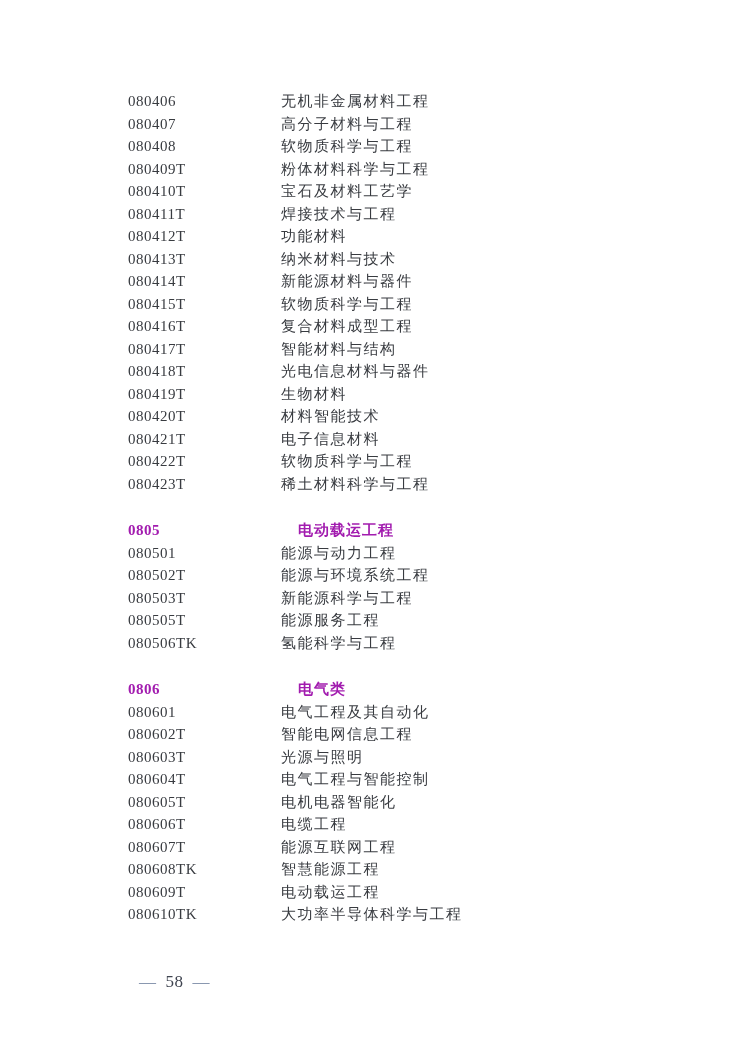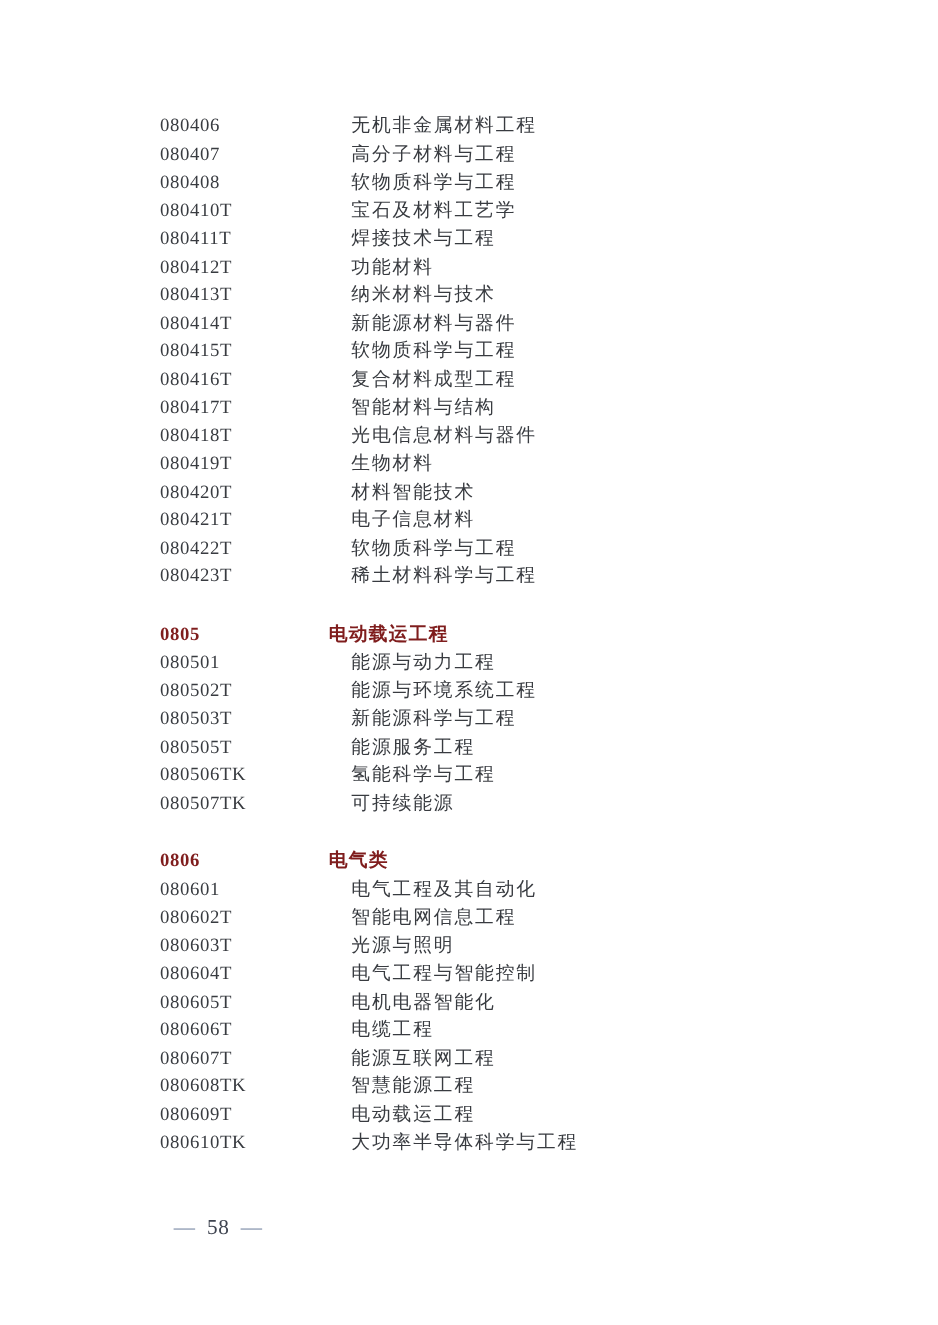--- a/index.html
+++ b/index.html
@@ -43,21 +43,22 @@
     letter-spacing: 0.5px;
   }
   .name {
     letter-spacing: 1.5px;
   }
   .row.entry .name {
     padding-left: 18px;
   }
   .row.header {
     font-weight: bold;
-    color: #7f1d1d;
+    color: #a21caf;
+    gap: 35px;
   }
   .row.header .name {
     letter-spacing: 1px;
   }
   .footer {
     position: absolute;
     left: 139px;
     top: 972px;
     font-size: 17px;
     line-height: 20px;
@@ -84,20 +85,24 @@
         </div>
         <div class="row entry">
           <span class="code">080407</span>
           <span class="name">高分子材料与工程</span>
         </div>
         <div class="row entry">
           <span class="code">080408</span>
           <span class="name">软物质科学与工程</span>
         </div>
         <div class="row entry">
+          <span class="code">080409T</span>
+          <span class="name">粉体材料科学与工程</span>
+        </div>
+        <div class="row entry">
           <span class="code">080410T</span>
           <span class="name">宝石及材料工艺学</span>
         </div>
         <div class="row entry">
           <span class="code">080411T</span>
           <span class="name">焊接技术与工程</span>
         </div>
         <div class="row entry">
           <span class="code">080412T</span>
           <span class="name">功能材料</span>
@@ -164,24 +169,20 @@
           <span class="code">080503T</span>
           <span class="name">新能源科学与工程</span>
         </div>
         <div class="row entry">
           <span class="code">080505T</span>
           <span class="name">能源服务工程</span>
         </div>
         <div class="row entry">
           <span class="code">080506TK</span>
           <span class="name">氢能科学与工程</span>
-        </div>
-        <div class="row entry">
-          <span class="code">080507TK</span>
-          <span class="name">可持续能源</span>
         </div>
       </div>
       <div class="section">
         <div class="row header">
           <span class="code">0806</span>
           <span class="name">电气类</span>
         </div>
         <div class="row entry">
           <span class="code">080601</span>
           <span class="name">电气工程及其自动化</span>

